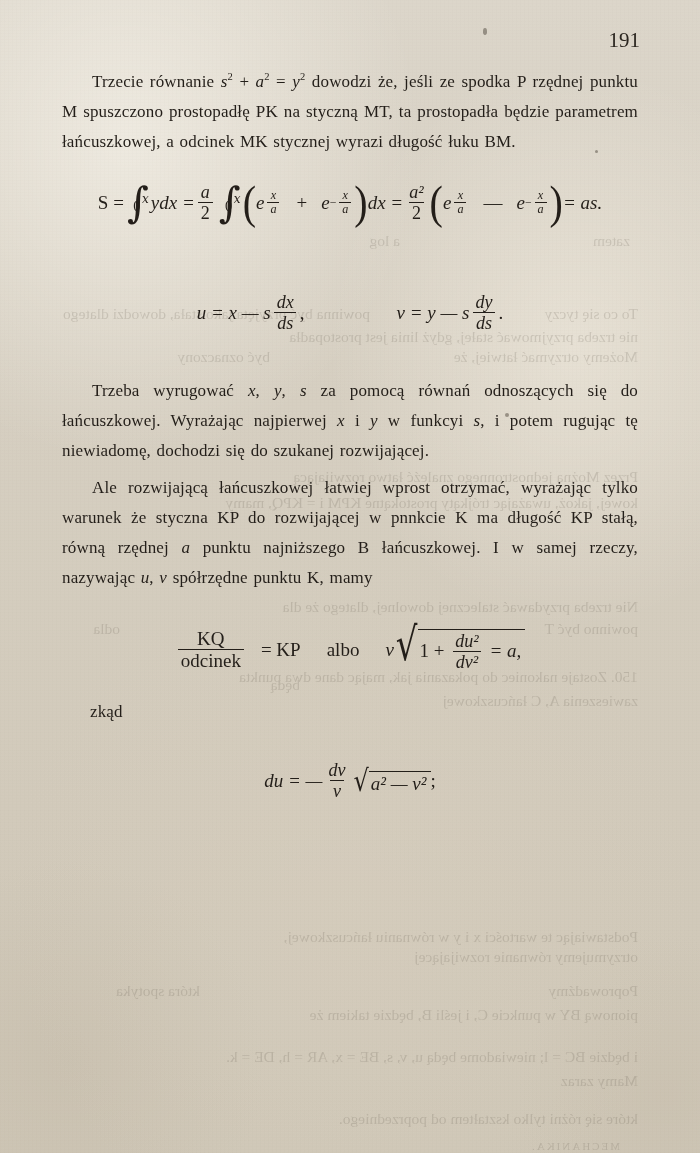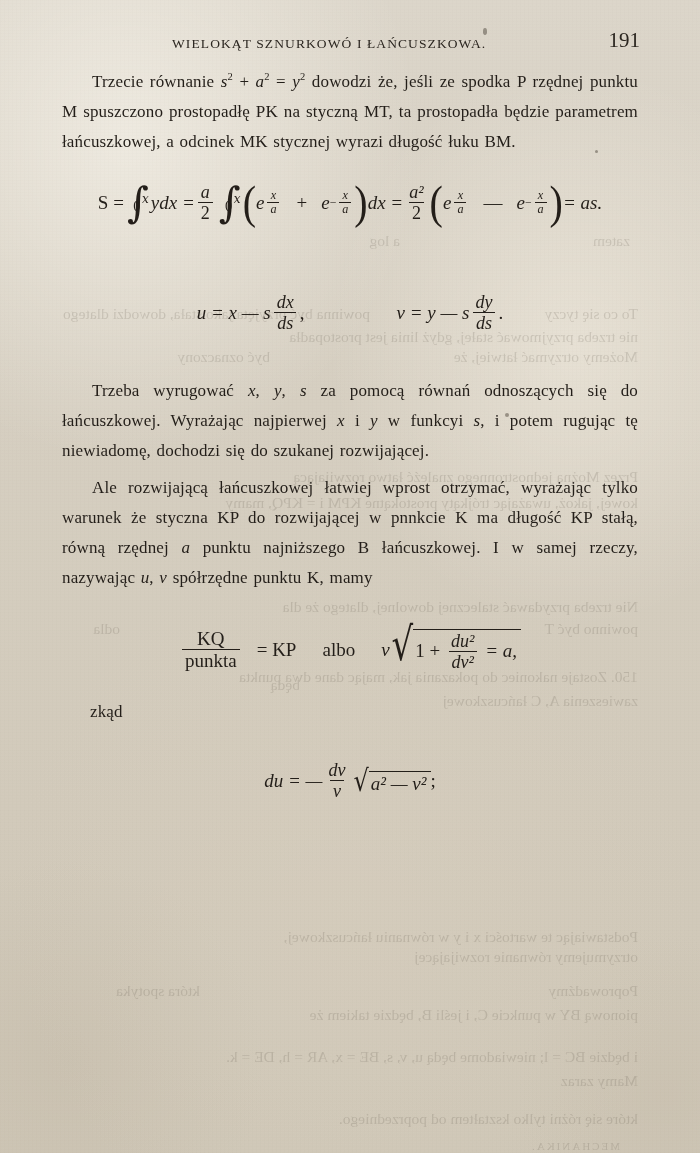--- a/index.html
+++ b/index.html
@@ -223,21 +223,20 @@
   <div style="left:500px; top:982px;">która spotyka</div>
   <div style="left:62px; top:1006px;">pionową BY w punkcie C, i jeśli B, będzie takiem że</div>
   <div style="left:62px; top:1048px;">i będzie BC = l; niewiadome będą u, v, s, BE = x, AR = h, DE = k.</div>
   <div style="left:62px; top:1072px;">Mamy zaraz</div>
   <div style="left:62px; top:1110px;">które się różni tylko kształtem od poprzedniego.</div>
   <div style="left:80px; top:1140px; font-size:11px; letter-spacing:2px;">MECHANIKA.</div>
 </div>
 
 <div class="content">
 
-  <div class="runhead">Wielokąt sznurkowó i łańcuszkowa.</div>
   <div class="folio">191</div>
   <div class="speck" style="left:483px; top:28px; width:4px; height:7px; border-radius:40%;"></div>
   <div class="speck" style="left:595px; top:150px; width:3px; height:3px;"></div>
   <div class="speck" style="left:505px; top:413px; width:4px; height:4px;"></div>
 
   <div class="body">
 
     <p class="par">
       Trzecie&nbsp;równanie <span class="it">s</span><span class="supn">2</span>&nbsp;+&nbsp;<span class="it">a</span><span class="supn">2</span>&nbsp;=&nbsp;<span class="it">y</span><span class="supn">2</span>&nbsp;dowodzi&nbsp;że, jeśli ze spodka&nbsp;P rzędnej punktu M spuszczono prostopadłę PK na styczną MT, ta prostopadła będzie parametrem łańcuszkowej, a odcinek MK stycznej wyrazi długość łuku BM.
     </p>
@@ -338,21 +337,21 @@
     <p class="par">
       Ale rozwijającą łańcuszkowej łatwiej wprost otrzymać, wyrażając tylko warunek że styczna KP do rozwijającej w pnnkcie K ma długość KP stałą, równą rzędnej <span class="it">a</span> punktu najniższego B łańcuszkowej. I w samej rzeczy, nazywając <span class="it">u</span>, <span class="it">v</span> spółrzędne punktu K, mamy
     </p>
 
     <div class="gap24"></div>
     <div class="gap10"></div>
 
     <div class="eq eqrow">
       <span class="frac" style="font-size:1em;">
         <span class="num">KQ</span>
-        <span class="den">punkta</span>
+        <span class="den">odcinek</span>
       </span>
       <span class="sp-sm"></span>
       <span>= KP</span>
       <span class="sp-mid"></span>
       <span>albo</span>
       <span class="sp-mid"></span>
       <span class="it">v</span>
       <span class="radic">
         <span class="sign">√</span>
         <span class="under">

